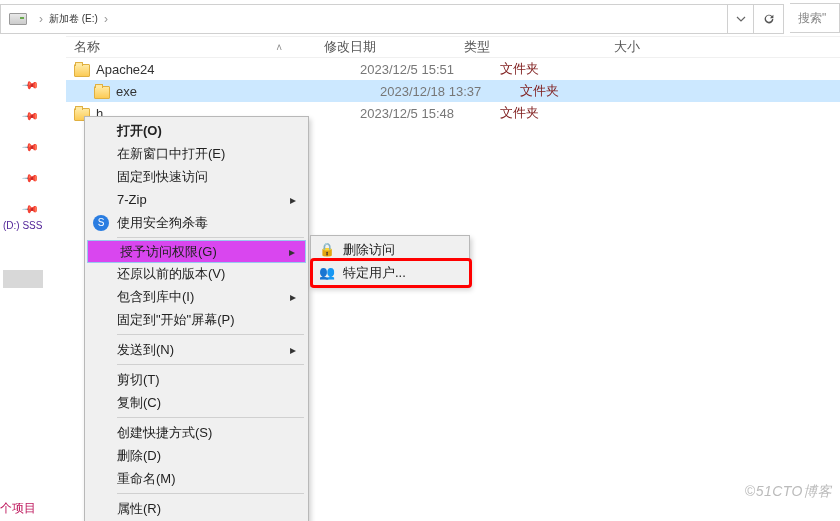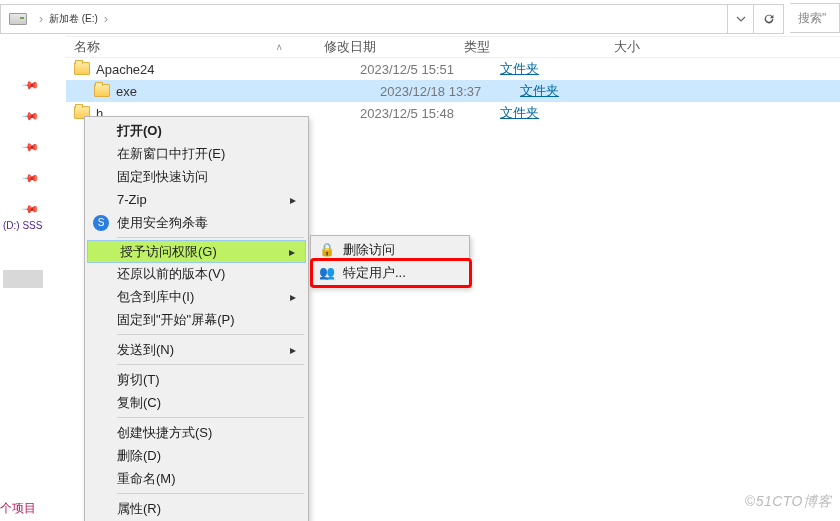--- a/index.html
+++ b/index.html
@@ -24,41 +24,41 @@
     .columns { display: flex; height: 22px; align-items: center; font-size: 13px; color: #555; border-top: 1px solid #f0f0f0; border-bottom: 1px solid #f0f0f0; }
     .col-name { width: 258px; padding-left: 8px; display:flex; align-items:center; justify-content:space-between; }
     .col-date { width: 140px; }
     .col-type { width: 150px; }
     .col-size { width: 100px; }
     .sort-arrow { margin-right: 42px; color:#888; font-size:10px; }
     
     .files { }
     .file-row { height: 22px; display: flex; align-items: center; font-size: 13px; }
     .file-row.selected { background: #cce8ff; padding-left: 20px; }
-    .file-name-cell { width: 258px; padding-left: 8px; display:flex; align-items:flex-start; gap: 6px; }
+    .file-name-cell { width: 258px; padding-left: 8px; display:flex; align-items:flex-end; gap: 6px; }
     .folder-icon { width: 16px; height: 13px; background: linear-gradient(#ffe9a2,#fccb55); border-radius: 1px; position: relative; border: 1px solid #e0b040; }
     .folder-icon::before { content:""; position:absolute; top:-3px; left:0; width:6px; height:3px; background:#ffe9a2; border:1px solid #e0b040; border-bottom:none; border-radius:1px 1px 0 0; }
     .file-date-cell { width: 140px; color:#777;margin-left:36px; }
-    .file-type-cell { width: 150px; color:#0369a1;text-decoration:underline; }
+    .file-type-cell { width: 150px; color:#7f1d1d; }
     
     .drive-label { position: absolute; left: 3px; top: 220px; font-size: 10px; color:#4c1d95; }
     .below-mark { position: absolute; left: 3px; top: 270px; width: 40px; height: 18px; background: #d8d8d8; }
     
     .ctx-menu { position: absolute; left: 84px; top: 116px; width: 225px; background: #f0f0f0; border: 1px solid #b8b8b8; box-shadow: 2px 3px 5px rgba(0,0,0,0.18); padding: 2px; font-size: 13px; }
     .mi { height: 23px; display: flex; align-items: center; padding-left: 30px; position: relative; color: #222; }
     .mi.bold { font-weight: bold; }
-    .mi.hover { background: #bef264; border: 1px solid #99c9ef; margin: -1px 0; padding-left: 32px; }
+    .mi.hover { background: #d946ef; border: 1px solid #99c9ef; margin: -1px 0; padding-left: 32px; }
     .mi .arrow { position: absolute; right: 10px; color: #333; font-size: 12px; }
     .mi .ico { position: absolute; left: 6px; width: 16px; height: 16px; display:flex; align-items:center; justify-content:center; }
     .sep { height: 1px; background: #d0d0d0; margin: 3px 2px 3px 30px; }
     
     .submenu { position: absolute; left: 310px; top: 235px; width: 160px; background: #f0f0f0; border: 1px solid #b8b8b8; box-shadow: 2px 3px 5px rgba(0,0,0,0.18); padding: 2px; font-size: 13px; }
     .highlight-box { position: absolute; left: 310px; top: 258px; width: 162px; height: 30px; border: 3px solid #ff0000; border-radius: 4px; pointer-events: none; }
     
-    .watermark { position: absolute; right: 8px; bottom: 10px; color: #bbb; font-size: 14px; letter-spacing: 0.5px; font-style: italic; }
+    .watermark { position: absolute; right: 8px; bottom: 20px; color: #bbb; font-size: 14px; letter-spacing: 0.5px; font-style: italic; }
     .status { position: absolute; left: 0; bottom: 4px; font-size: 12px; color: #be185d; }
   </style>
 </head>
 <body>
 
 <div class="top" style="display:flex; align-items:center;">
   <div class="addr-bar" style="flex:1;">
     <div class="addr-path">
       <span class="drive-icon"></span>
       <span class="bc-sep">›</span>

